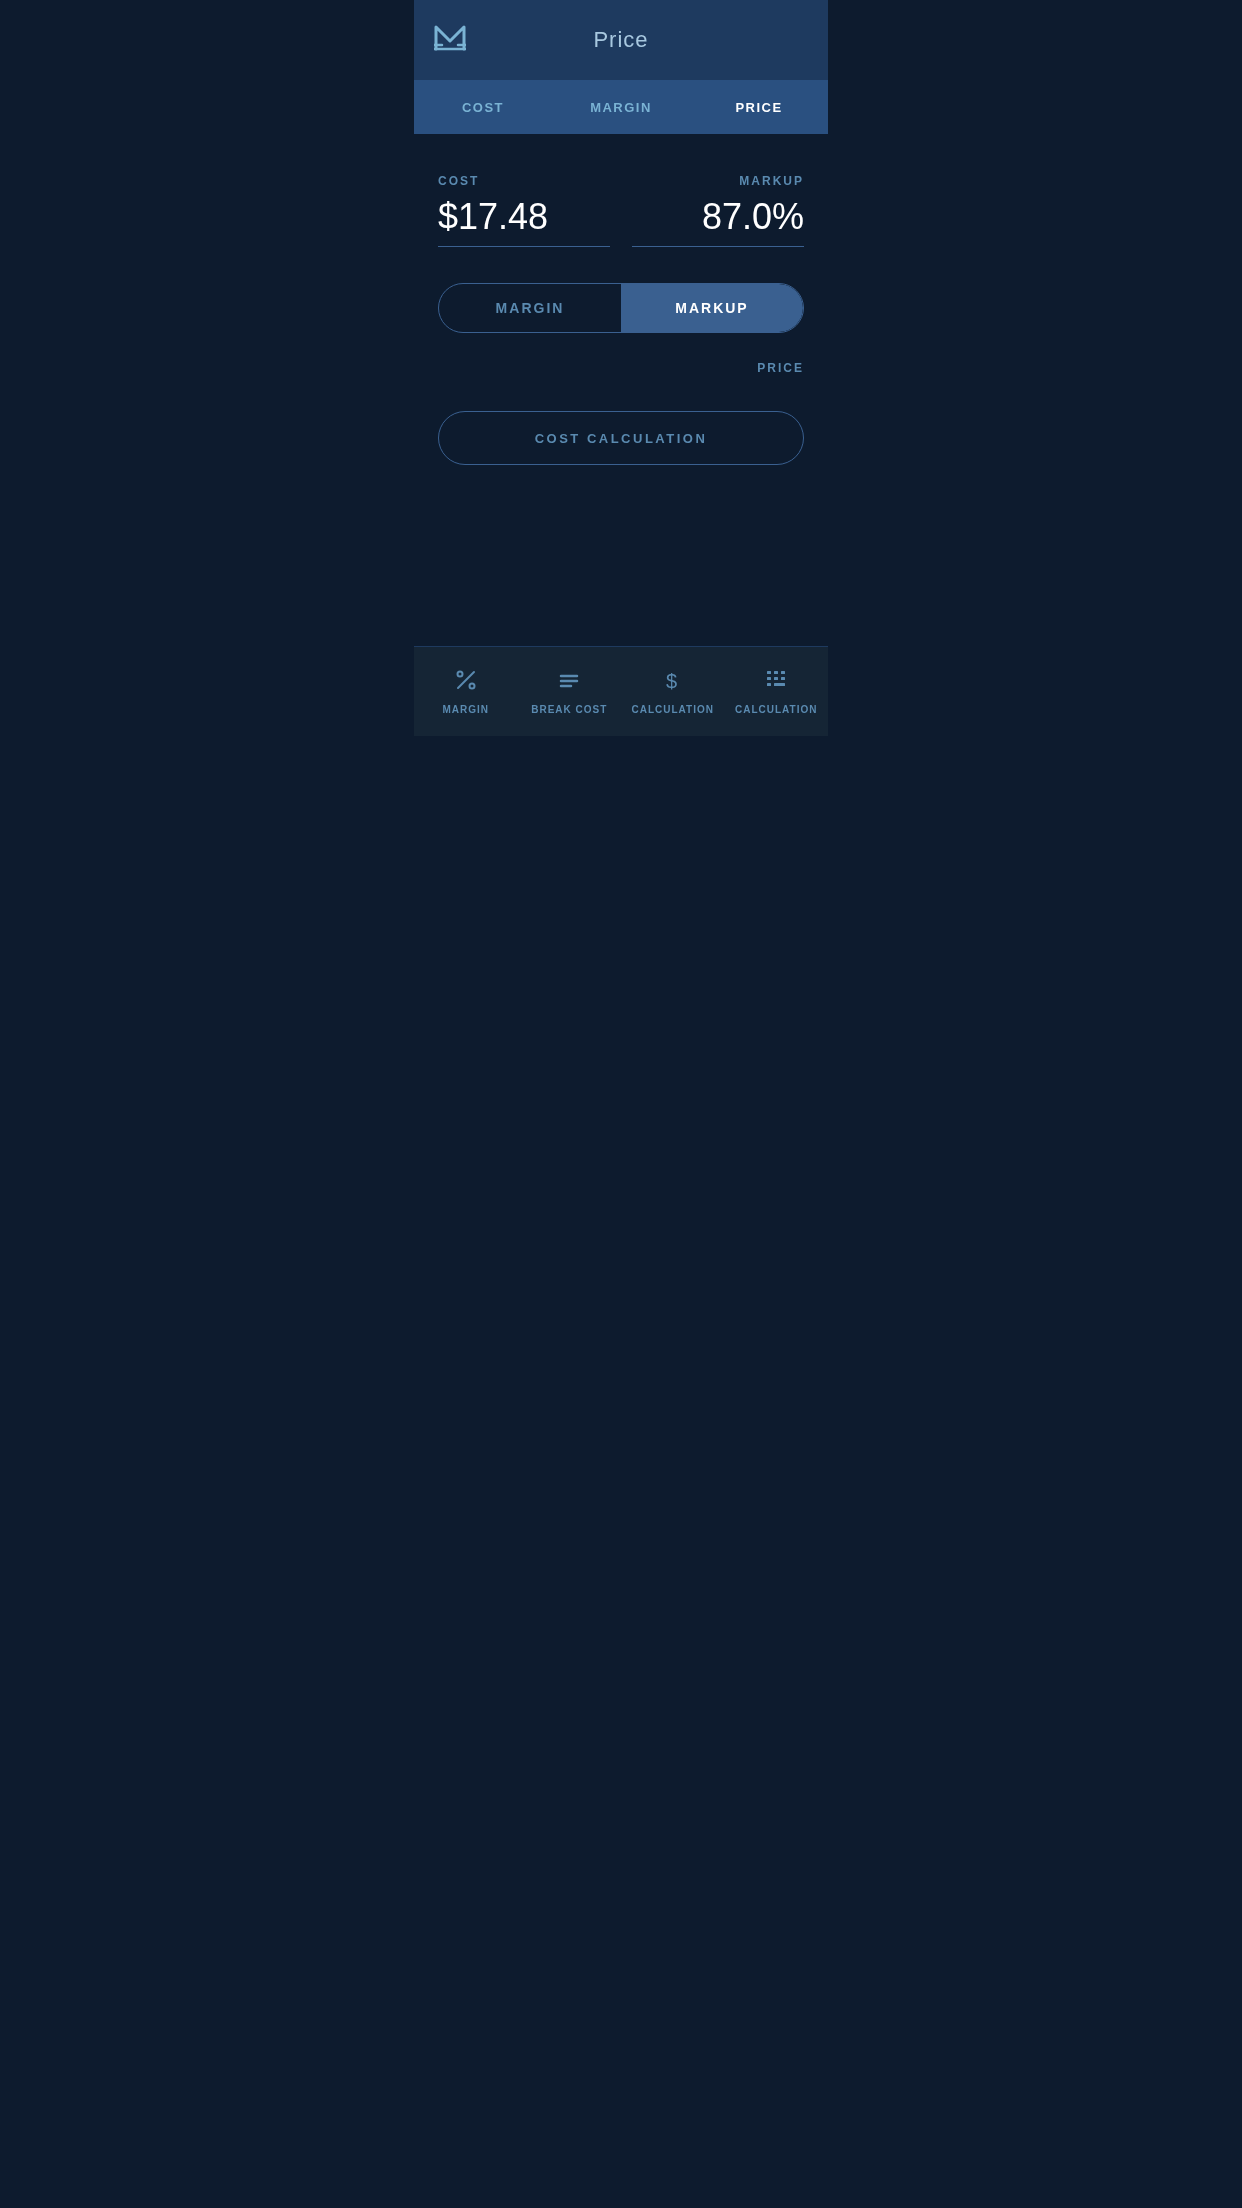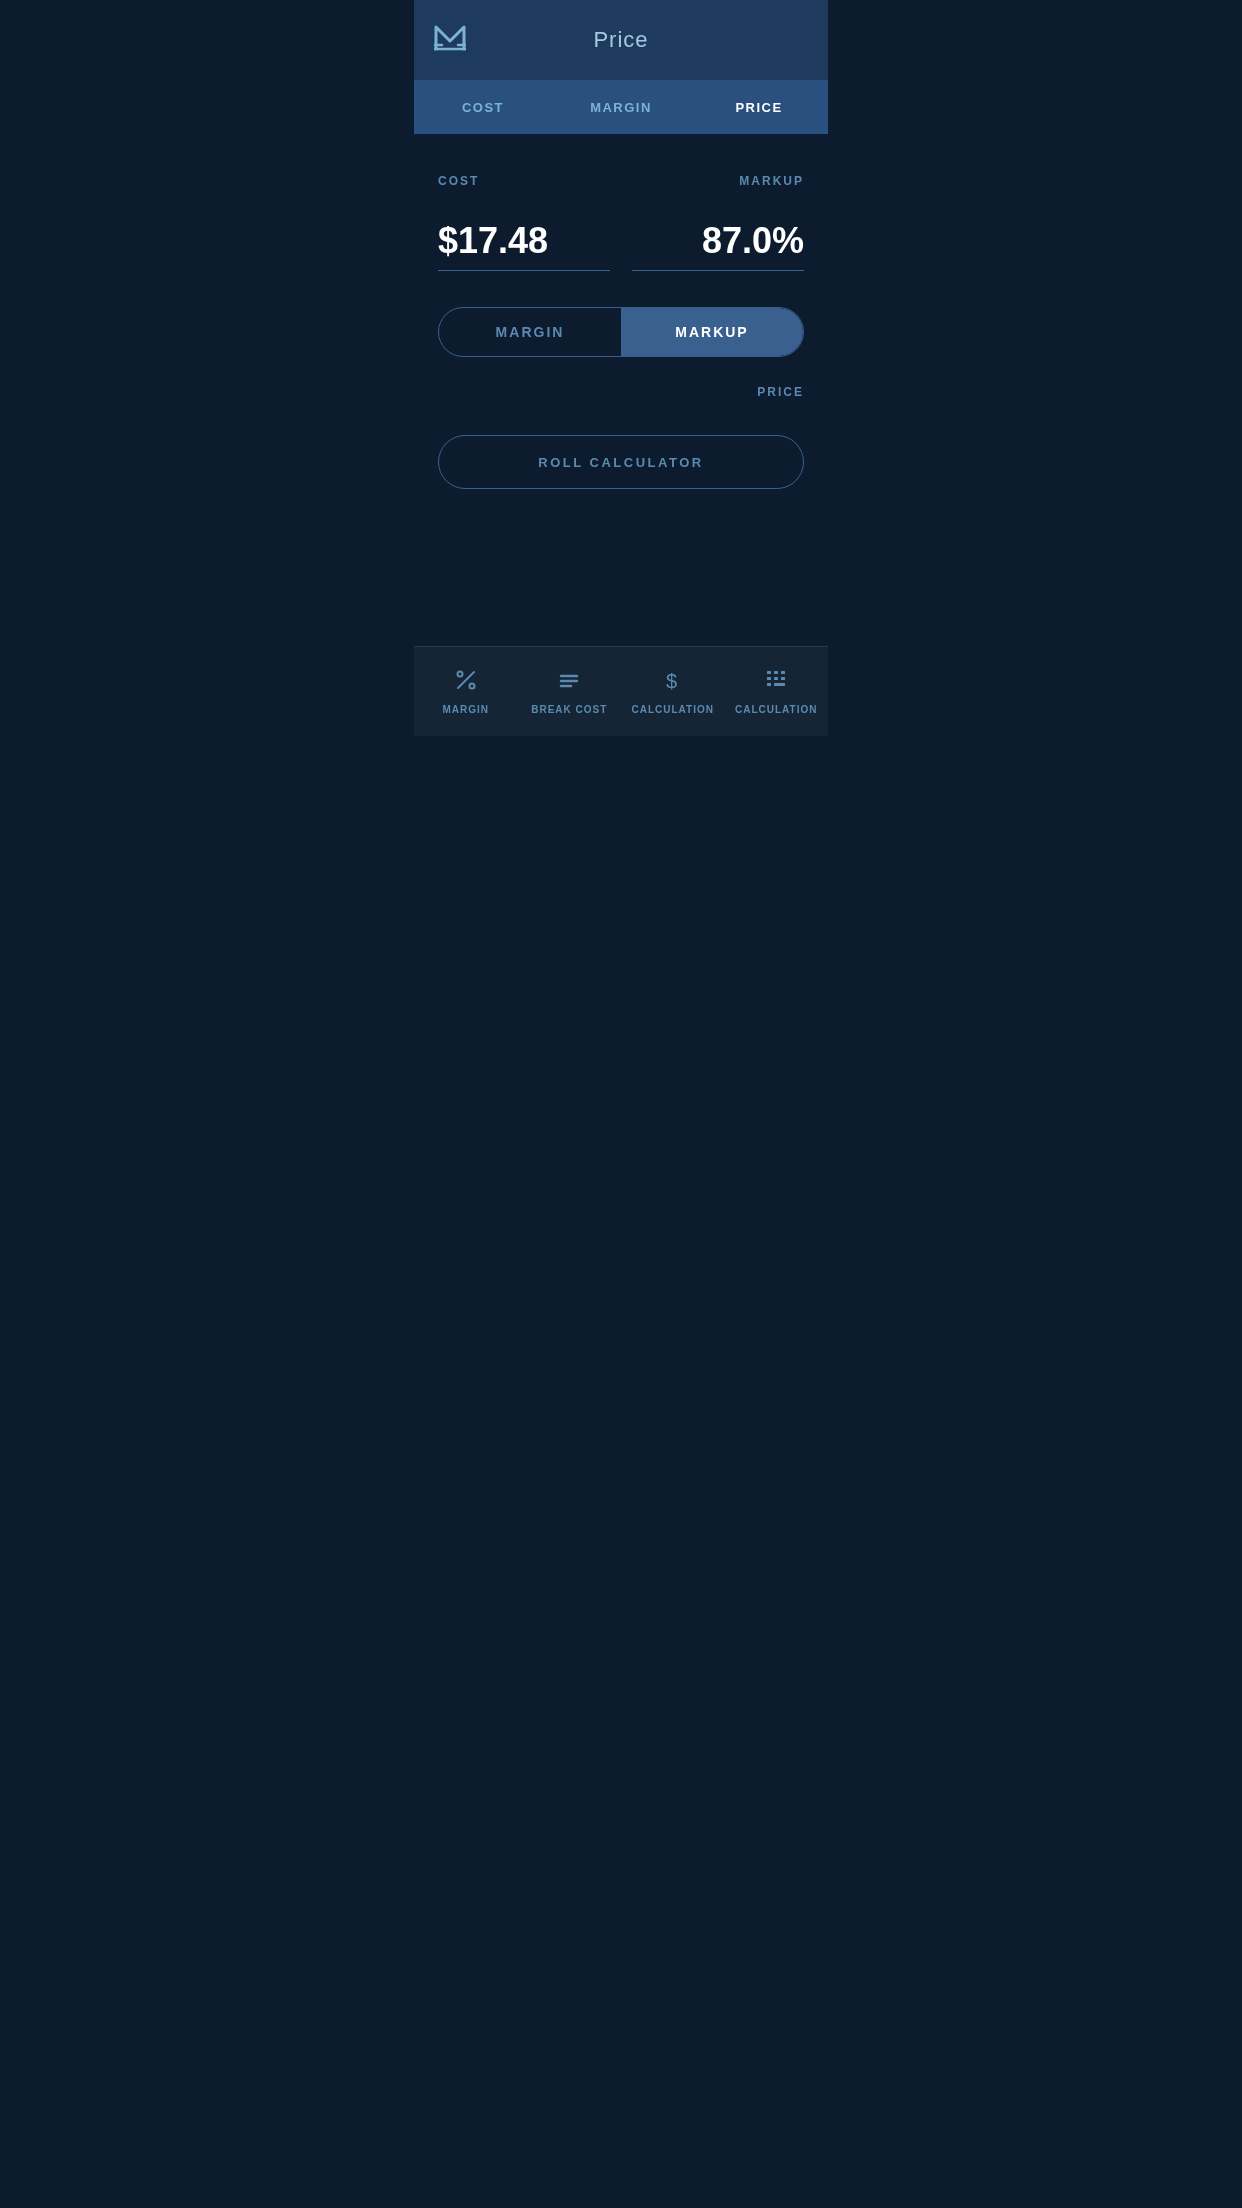--- a/index.html
+++ b/index.html
@@ -100,24 +100,23 @@
     .input-label {
       font-size: 12px;
       font-weight: 600;
       letter-spacing: 2px;
       color: #5a8ab0;
       margin-bottom: 8px;
     }
 
     .input-value {
       font-size: 36px;
-      font-weight: 700;
+      font-weight: 400;
       color: #ffffff;
       margin-bottom: 8px;
-      margin-top: 24px;
     }
 
     .input-underline {
       width: 100%;
       height: 1px;
       background: #3a6090;
     }
 
     
     .toggle-container {
@@ -282,21 +281,21 @@
     <div class="toggle-option active">
       <span>MARKUP</span>
     </div>
   </div>
 
   <div class="result-section">
     <span class="result-label">PRICE</span>
   </div>
 
   <button class="roll-btn">
-    <span>ROLL CALCULATOR</span>
+    <span>COST CALCULATION</span>
   </button>
 
 </div>
 
 <div class="bottom-nav">
 
   <div class="nav-item">
     <span class="nav-icon">
       <svg class="icon-svg" viewBox="0 0 24 24" fill="none" xmlns="http://www.w3.org/2000/svg">
         <circle cx="6" cy="6" r="2.5" stroke="#5a8ab0" stroke-width="2"></circle>

